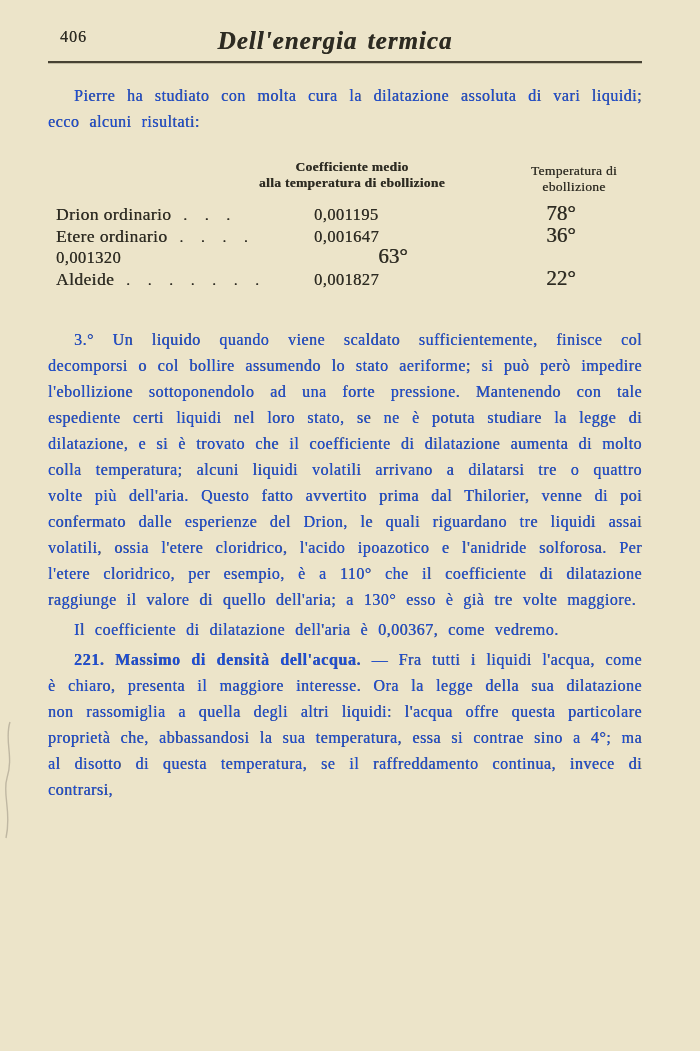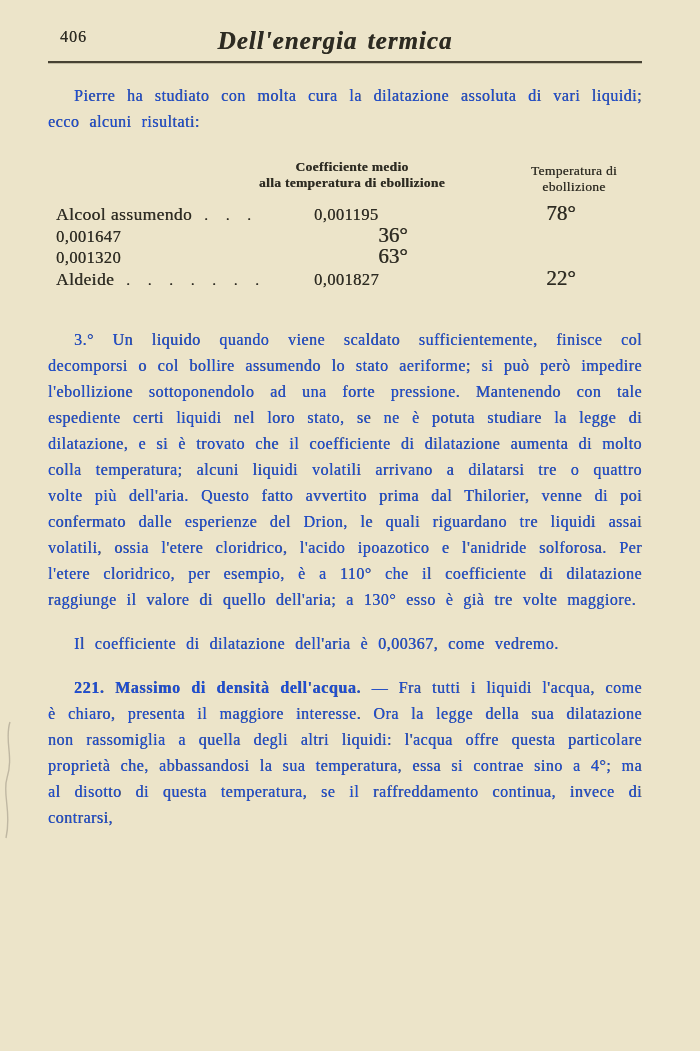--- a/index.html
+++ b/index.html
@@ -73,21 +73,21 @@
     text-align: justify;
     font-size: 16px;
     line-height: 26px;
     letter-spacing: 0.5px;
     word-spacing: 5.5px;
     color: #1d4ed8;
     text-shadow: 0.35px 0 0 rgba(45,43,34,0.75);
   }
   .intro  { margin-top: 20px; text-indent: 26px; }
   .para   { margin-top: 40px; text-indent: 26px; }
-  .para2  { margin-top: 18px;  text-indent: 26px; }
+  .para2  { margin-top: 4px;  text-indent: 26px; }
   .bold   { font-weight: bold; letter-spacing: 0.6px; }
 
   .table { margin-top: 24px; }
   .t-head {
     position: relative;
     height: 40px;
     font-size: 13.5px;
     line-height: 16px;
     text-align: center;
     letter-spacing: 0.3px;
@@ -135,25 +135,26 @@
         <div>alla temperatura di ebollizione</div>
       </div>
       <div class="th2">
         <div>Temperatura di</div>
         <div>ebollizione</div>
       </div>
     </div>
 
     <div class="t-rows">
       <div class="t-row">
-        <div class="t-name-cell"><span>Alcool assumendo</span><span class="dots">. . .</span></div>
+        <div class="t-name-cell"><span>Drion ordinario</span><span class="dots">. . .</span></div>
         <div class="t-coeff">0,001195</div>
         <div class="t-temp">78°</div>
       </div>
       <div class="t-row">
+        <div class="t-name-cell"><span>Etere ordinario</span><span class="dots">. . . .</span></div>
         <div class="t-coeff">0,001647</div>
         <div class="t-temp">36°</div>
       </div>
       <div class="t-row">
         <div class="t-coeff">0,001320</div>
         <div class="t-temp">63°</div>
       </div>
       <div class="t-row">
         <div class="t-name-cell"><span>Aldeide</span><span class="dots">. . . . . . .</span></div>
         <div class="t-coeff">0,001827</div>

